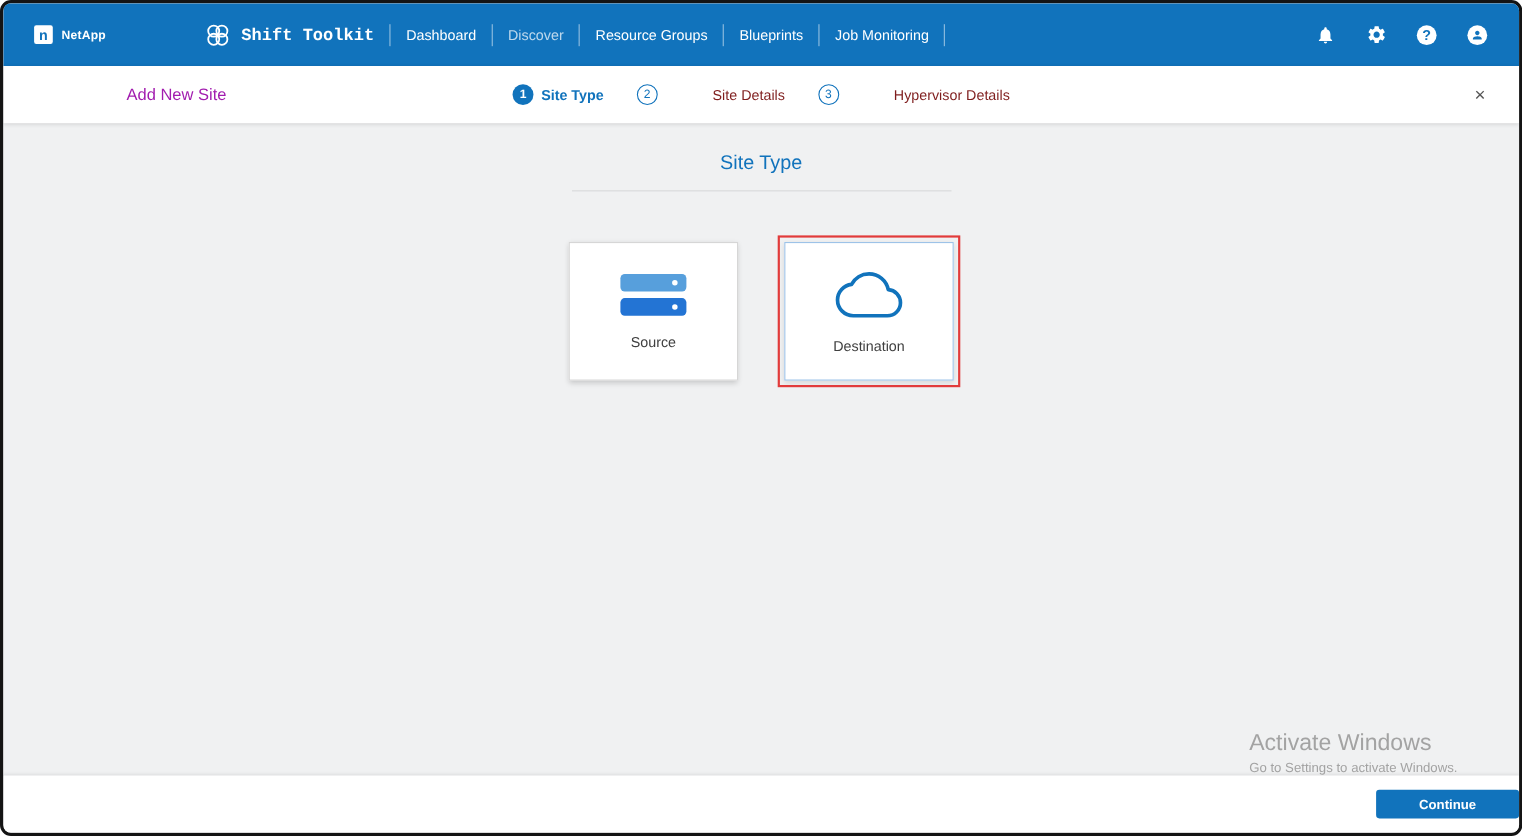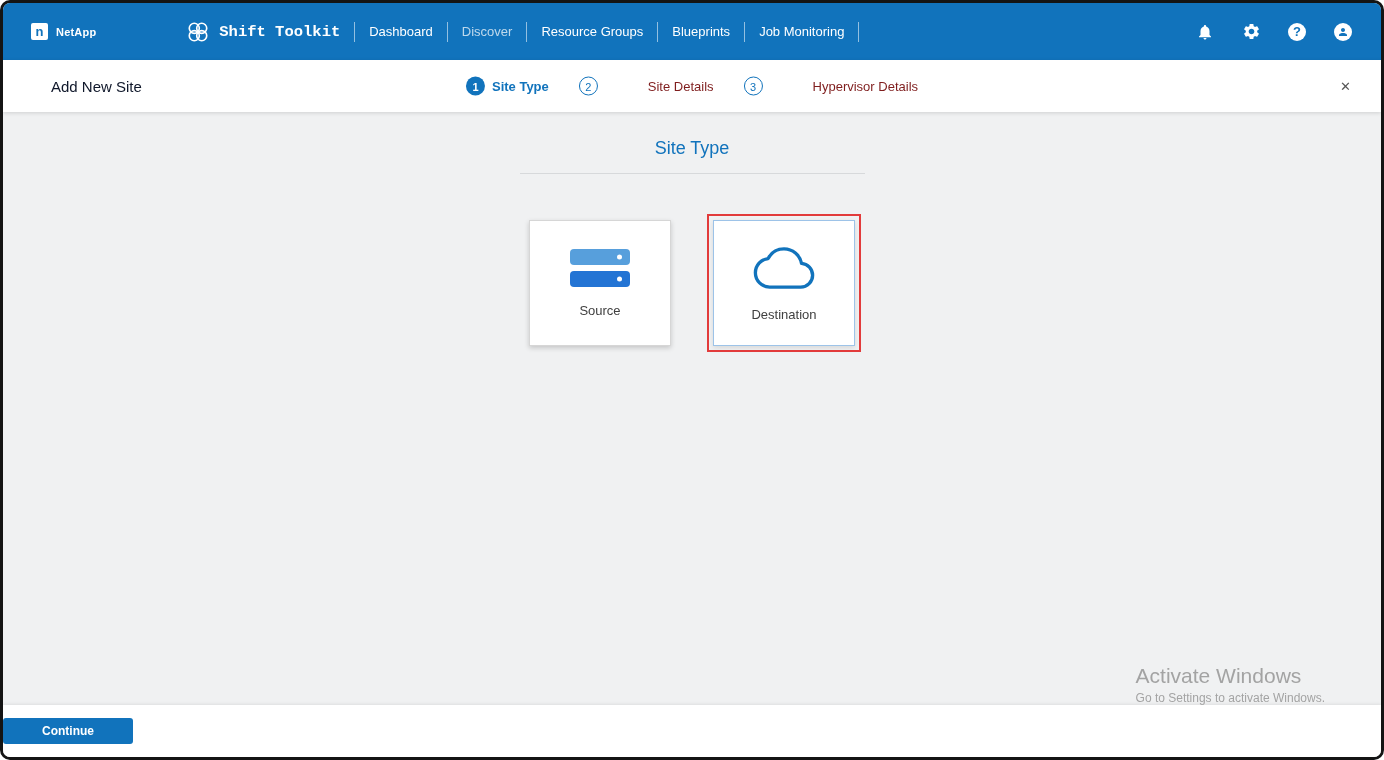--- a/index.html
+++ b/index.html
@@ -103,23 +103,23 @@
   .subheader {
     flex: 0 0 52px;
     background: #ffffff;
     position: relative;
     display: flex;
     align-items: center;
     box-shadow: 0 1px 4px rgba(0,0,0,.14);
     z-index: 5;
   }
   .wizard-title {
-    color: #0f172a;
+    color: #a21caf;
     font-size: 15px;
-    margin-left: 48px;
+    margin-left: 112px;
     font-weight: 400;
     text-align: center;
   }
   .stepper {
     position: absolute;
     left: 50%;
     top: 50%;
     transform: translate(-50%, -50%);
     display: flex;
     align-items: center;
@@ -170,21 +170,21 @@
     margin: 14px auto 0 auto;
   }
   .cards-row {
     display: flex;
     justify-content: center;
     align-items: flex-start;
     gap: 42px;
     margin-top: 46px;
   }
   .site-card {
-    width: 142px;
+    width: 154px;
     height: 126px;
     background: #ffffff;
     box-sizing: border-box;
     display: flex;
     flex-direction: column;
     align-items: center;
     justify-content: center;
     gap: 16px;
     cursor: pointer;
   }
@@ -213,21 +213,21 @@
     border-radius: 50%;
     background: #ffffff;
   }
 
   
   .footer {
     flex: 0 0 52px;
     background: #ffffff;
     display: flex;
     align-items: center;
-    justify-content: flex-start;
+    justify-content: flex-end;
     box-shadow: 0 -1px 3px rgba(0,0,0,.08);
     z-index: 4;
   }
   .continue-btn {
     background: #1173BC;
     color: #ffffff;
     border: none;
     font-family: "Liberation Sans", sans-serif;
     font-size: 12px;
     font-weight: bold;

